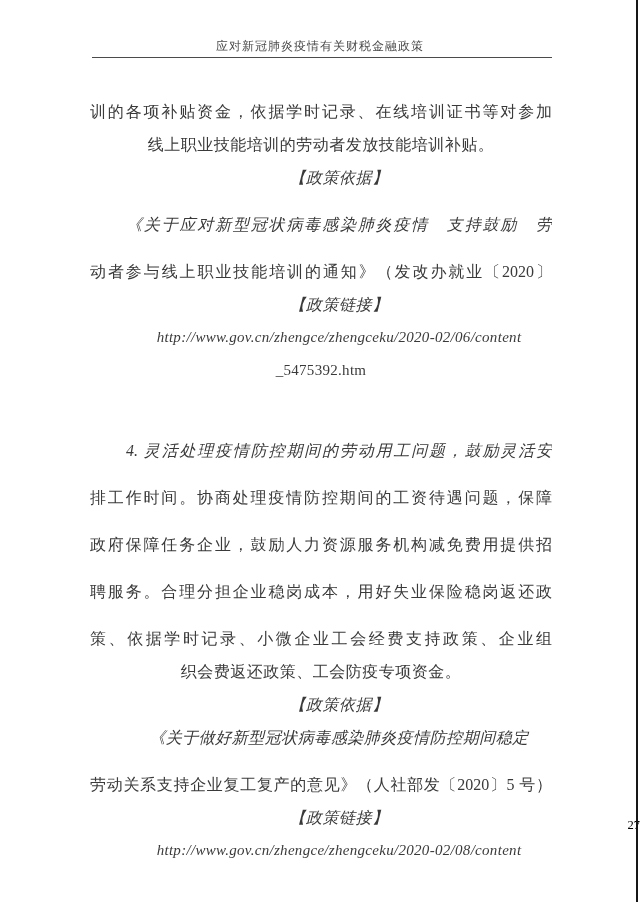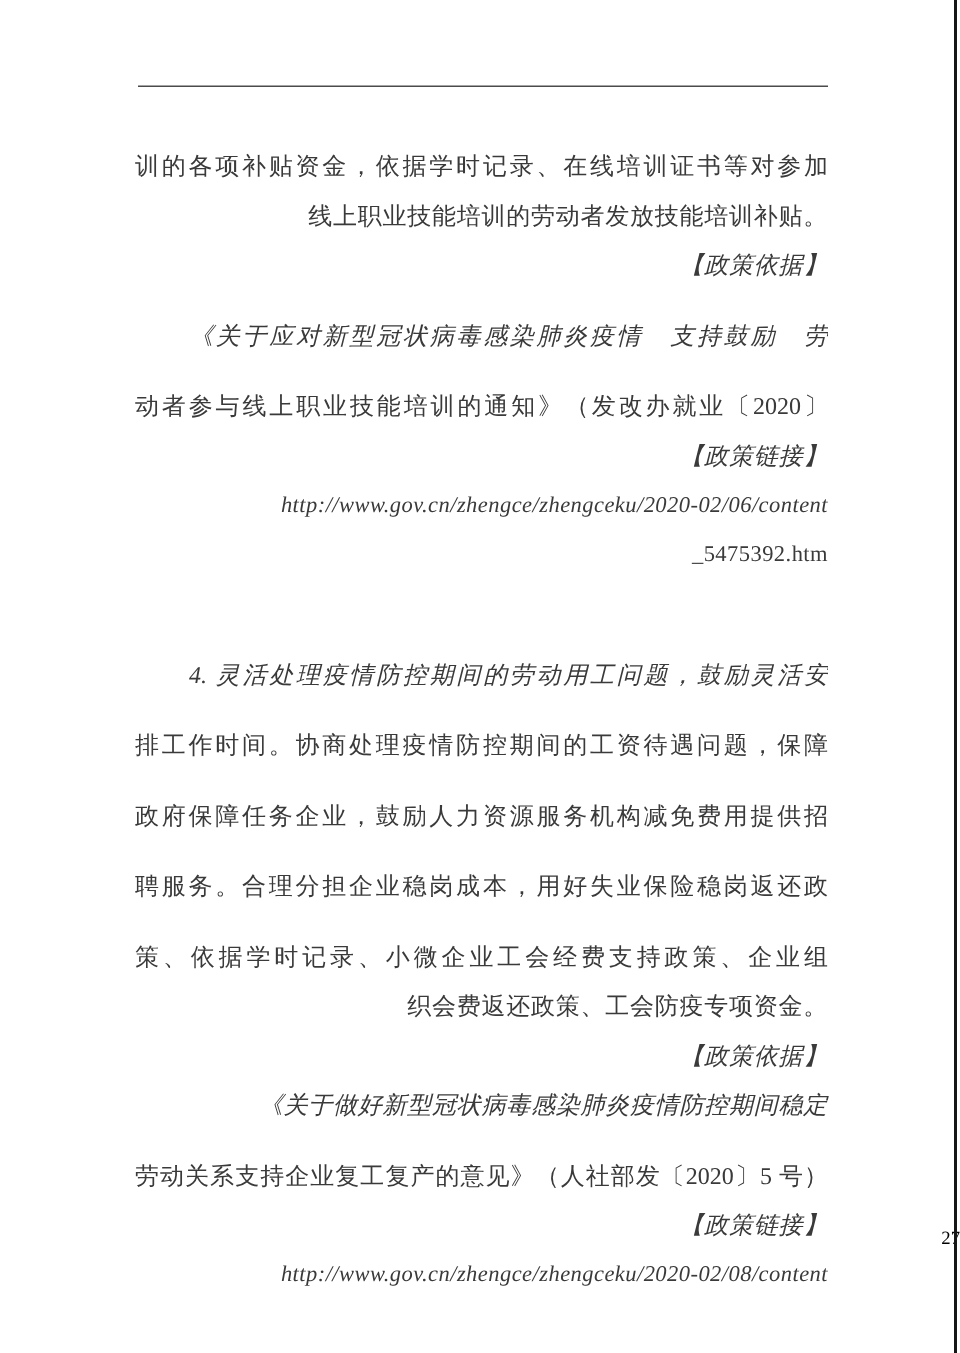--- a/index.html
+++ b/index.html
@@ -35,21 +35,21 @@
     top: 81px;
     left: 90px;
     width: 462px;
   }
   .line {
     height: 33px;
     line-height: 33px;
     font-size: 16px;
     letter-spacing: 0.5px;
     white-space: nowrap;
-    text-align: right;
+    text-align: center;
   }
   .line.fill {
     white-space: normal;
     letter-spacing: 0;
     text-align: justify;
     text-align-last: justify;
     overflow: hidden;
     margin-top: 14px;
   }
   .line.indent { padding-left: 36px; font-style: italic; }
@@ -70,20 +70,21 @@
     right: 2px;
     width: 2px;
     height: 902px;
     background: #161616;
   }
 </style>
 </head>
 <body>
 
 <div class="page">
+  <div class="header-title">应对新冠肺炎疫情有关财税金融政策</div>
   <div class="header-divider"></div>
 
   <div class="doc-body">
       <div class="line fill">训的各项补贴资金，依据学时记录、在线培训证书等对参加</div>
       <div class="line">线上职业技能培训的劳动者发放技能培训补贴。</div>
       <div class="line indent">【政策依据】</div>
       <div class="line indent fill">《关于应对新型冠状病毒感染肺炎疫情　支持鼓励　劳</div>
       <div class="line fill">动者参与线上职业技能培训的通知》（发改办就业〔2020〕</div>
       <div class="line indent">【政策链接】</div>
       <div class="line indent latin">http://www.gov.cn/zhengce/zhengceku/2020-02/06/content</div>

